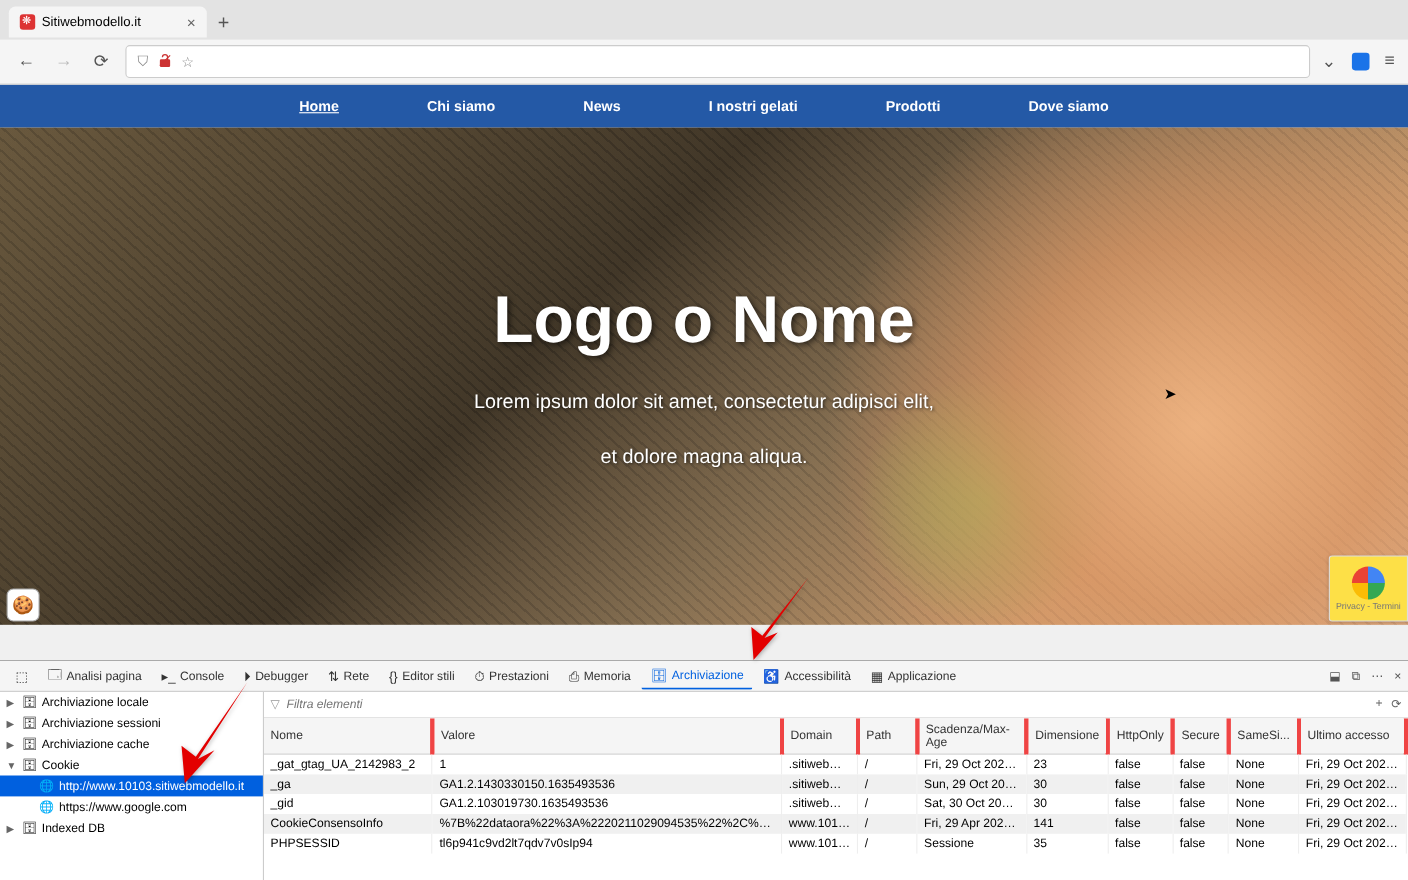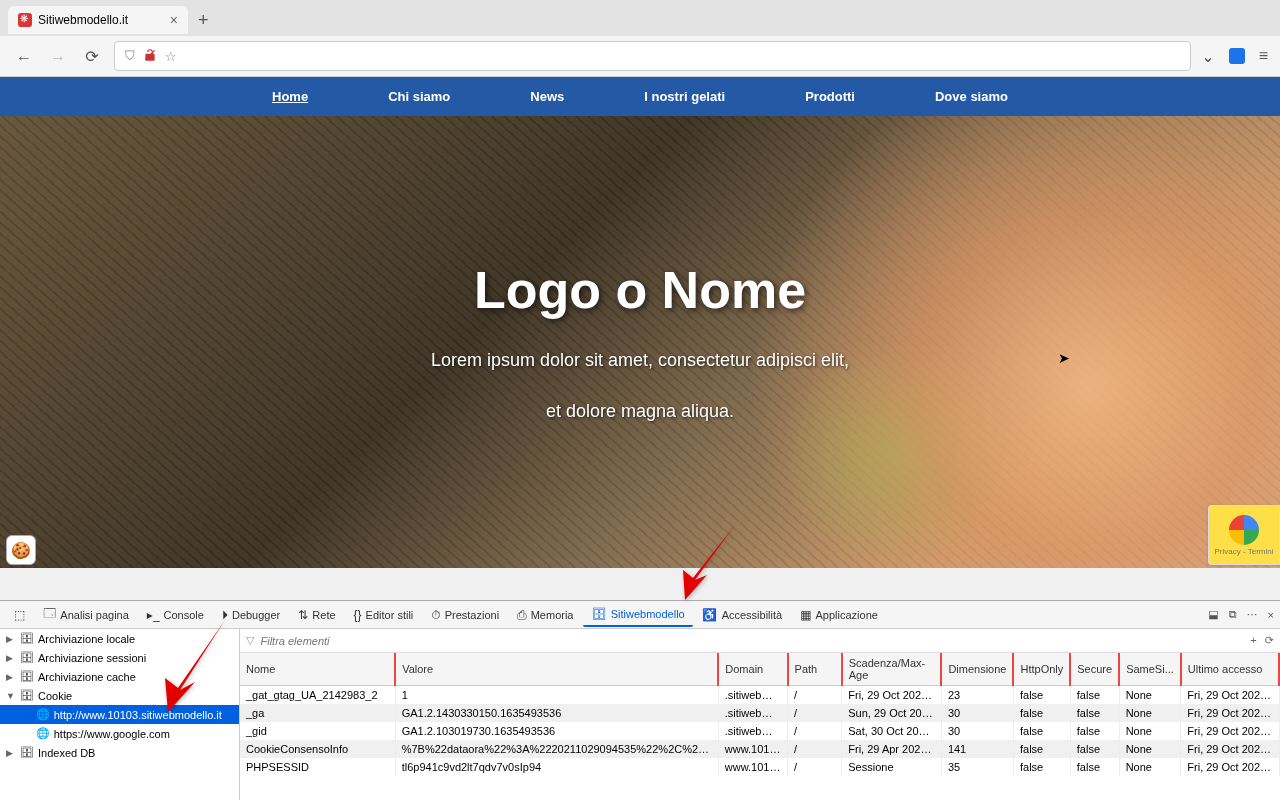--- a/index.html
+++ b/index.html
@@ -29,21 +29,21 @@
 .page { height: 494px; overflow: hidden; position: relative; }
 .site-nav { background: #2459a6; display: flex; justify-content: center; gap: 80px; padding: 12px 0; }
 .site-nav a { color: #fff; font-size: 13px; font-weight: 600; text-decoration: none; }
 .site-nav a.active { text-decoration: underline; }
 .hero { height: 452px; position: relative; background: linear-gradient(135deg, #6b5a3f 0%, #3f3527 40%, #8a7355 60%, #d9a574 80%, #e8b890 100%); display: flex; flex-direction: column; align-items: center; justify-content: center; color: #fff; }
 .hero::before { content: ""; position: absolute; inset: 0; background:
   radial-gradient(circle at 85% 60%, rgba(240,180,130,0.9) 0%, rgba(220,150,100,0.7) 15%, transparent 30%),
   radial-gradient(circle at 70% 75%, rgba(140,180,80,0.8) 0%, transparent 12%),
   repeating-linear-gradient(42deg, rgba(0,0,0,0.15) 0px, rgba(0,0,0,0.15) 2px, rgba(90,75,50,0.1) 2px, rgba(90,75,50,0.1) 8px);
 }
-.hero h1 { font-size: 52px; font-weight: 700; text-shadow: 2px 2px 6px rgba(0,0,0,0.6); z-index: 1; margin-bottom: 28px; }
+.hero h1 { font-size: 60px; font-weight: 700; text-shadow: 2px 2px 6px rgba(0,0,0,0.6); z-index: 1; margin-bottom: 28px; }
 .hero p { font-size: 18px; text-align: center; text-shadow: 1px 1px 3px rgba(0,0,0,0.7); z-index: 1; line-height: 1.4; }
 
 .cookie-badge { position: absolute; left: 6px; bottom: 6px; width: 30px; height: 30px; background: #fff; border: 1px solid #aaa; border-radius: 6px; display: flex; align-items: center; justify-content: center; font-size: 16px; }
 .recaptcha { position: absolute; right: 0; bottom: 6px; width: 72px; height: 60px; background: #fde047; border: 1px solid #ddd; border-radius: 3px 0 0 3px; display: flex; flex-direction: column; align-items: center; justify-content: center; font-size: 8px; color: #777; box-shadow: 0 1px 3px rgba(0,0,0,0.15); }
 .recaptcha-logo { width: 30px; height: 30px; background: conic-gradient(#4285f4 0 90deg, #34a853 90deg 180deg, #fbbc05 180deg 270deg, #ea4335 270deg 360deg); border-radius: 50%; margin-bottom: 2px; }
 
 
 .arrow { position: absolute; z-index: 100; }
 .arrow svg { filter: drop-shadow(1px 1px 2px rgba(0,0,0,0.3)); }
 
@@ -66,21 +66,21 @@
 .tree-item.selected .tree-arrow { color: #fff; }
 .tree-icon { font-size: 11px; }
 .tree-label { font-size: 11px; white-space: nowrap; overflow: hidden; text-overflow: ellipsis; }
 
 .dt-main { flex: 1; display: flex; flex-direction: column; overflow: hidden; }
 .filter-bar { display: flex; align-items: center; height: 24px; border-bottom: 1px solid #ddd; padding: 0 6px; gap: 6px; }
 .filter-bar input { border: none; flex: 1; font-size: 11px; outline: none; font-style: italic; color: #888; }
 .filter-right { margin-left: auto; display: flex; gap: 8px; color: #666; }
 .dt-table { flex: 1; overflow: auto; }
 .dt-table table { width: 100%; border-collapse: collapse; font-size: 11px; }
-.dt-table th { text-align: left; padding: 4px 6px; border-bottom: 1px solid #ccc; border-right: 2px solid #ef4444; font-weight: 400; color: #333; background: #f5f5f5; position: sticky; top: 0; }
+.dt-table th { text-align: left; padding: 4px 6px; border-bottom: 1px solid #ccc; border-right: 4px solid #ef4444; font-weight: 400; color: #333; background: #f5f5f5; position: sticky; top: 0; }
 .dt-table td { padding: 3px 6px; border-right: 1px solid #eee; white-space: nowrap; overflow: hidden; text-overflow: ellipsis; max-width: 0; }
 .dt-table tr:nth-child(even) td { background: #f0f0f0; }
 .col-nome { width: 160px; }
 .col-valore { width: 335px; }
 .col-domain { width: 70px; }
 .col-path { width: 55px; }
 .col-scad { width: 100px; }
 .col-dim { width: 62px; }
 .col-http { width: 50px; }
 .col-sec { width: 44px; }
@@ -186,21 +186,21 @@
     <span class="dt-tab">
         <span class="icon">⏱</span>
         <span>Prestazioni</span>
       </span>
     <span class="dt-tab">
         <span class="icon">⎙</span>
         <span>Memoria</span>
       </span>
     <span class="dt-tab active">
         <span class="icon">🗄</span>
-        <span>Sitiwebmodello</span>
+        <span>Archiviazione</span>
       </span>
     <span class="dt-tab">
         <span class="icon">♿</span>
         <span>Accessibilità</span>
       </span>
     <span class="dt-tab">
         <span class="icon">▦</span>
         <span>Applicazione</span>
       </span>
     <div class="dt-right">

